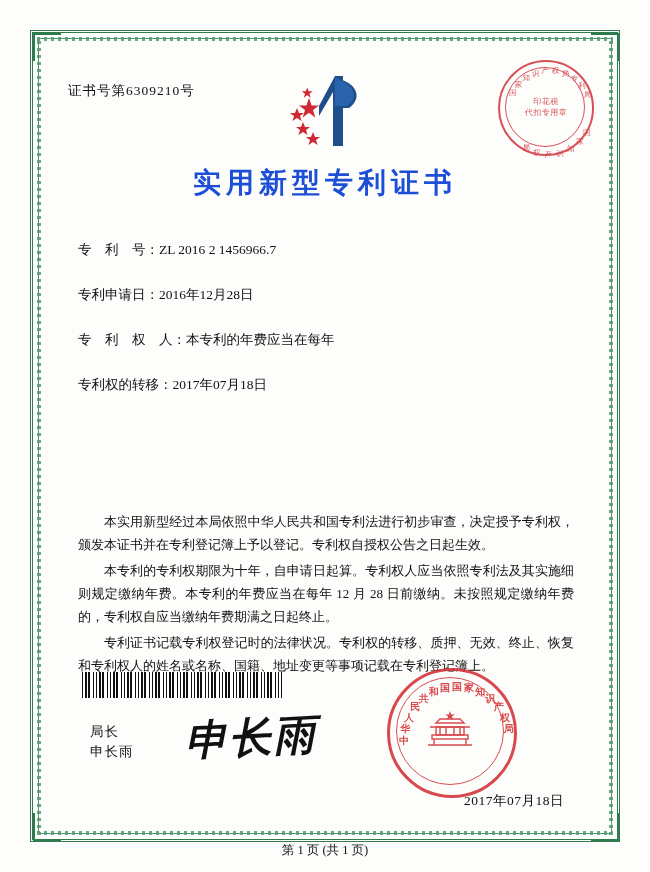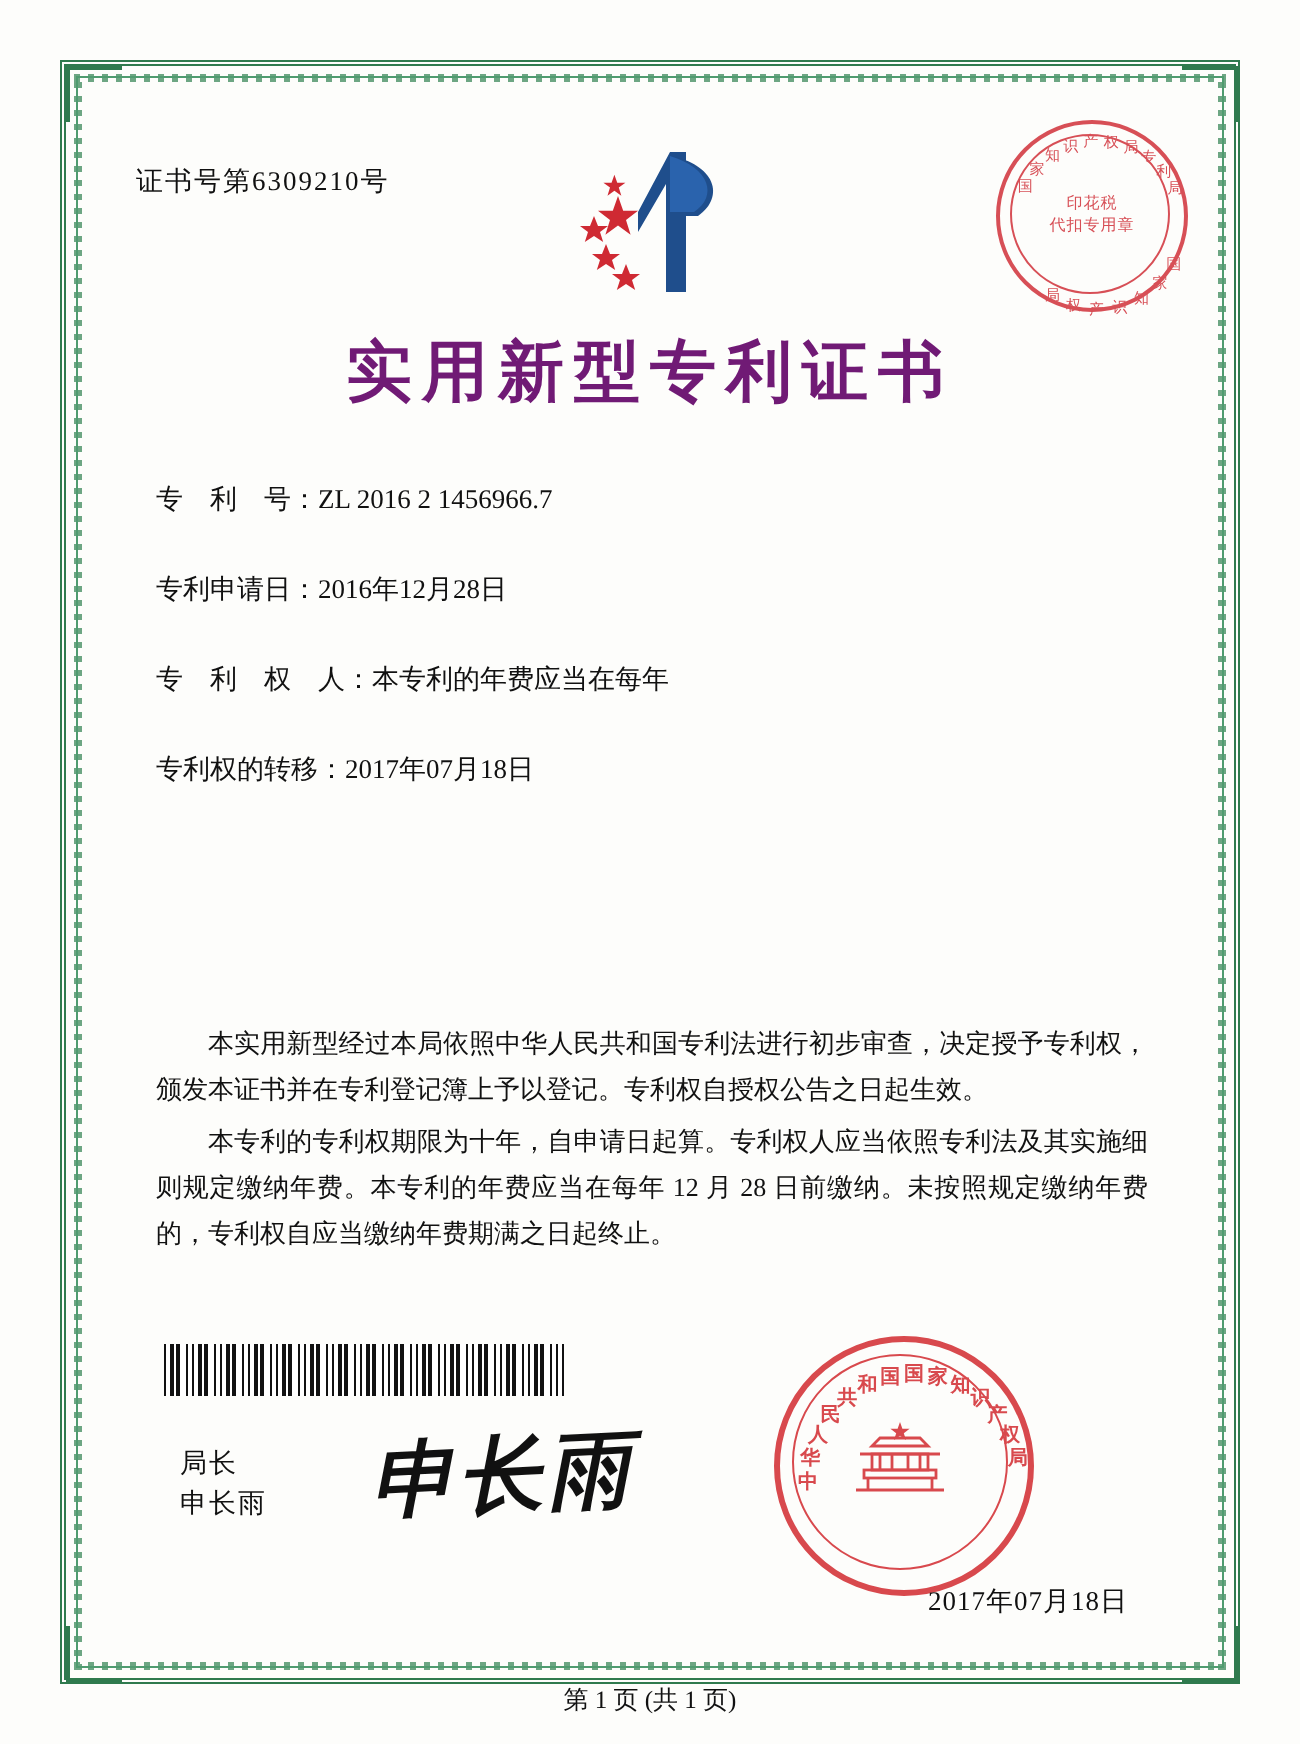--- a/index.html
+++ b/index.html
@@ -122,24 +122,24 @@
     font-size: 8px;
     line-height: 11px;
     letter-spacing: .5px;
   }
 
   .title {
     position: absolute;
     left: 0; top: 104px;
     width: 530px;
     text-align: center;
-    font-size: 33px;
+    font-size: 28px;
     font-weight: bold;
     letter-spacing: 5px;
-    color: #701a75;
+    color: #1d4ed8;
   }
 
   .fields {
     position: absolute;
     left: 18px; top: 180px;
     width: 500px;
     font-size: 13.5px;
     line-height: 20px;
   }
   .field {
@@ -323,20 +323,21 @@
         <span class="lbl">专　利　权　人：</span><span class="val">本专利的年费应当在每年</span>
       </div>
       <div class="field">
         <span class="lbl">专利权的转移：</span><span class="val">2017年07月18日</span>
       </div>
     </div>
 
     <div class="paras">
       <p>本实用新型经过本局依照中华人民共和国专利法进行初步审查，决定授予专利权，颁发本证书并在专利登记簿上予以登记。专利权自授权公告之日起生效。</p>
       <p>本专利的专利权期限为十年，自申请日起算。专利权人应当依照专利法及其实施细则规定缴纳年费。本专利的年费应当在每年 12 月 28 日前缴纳。未按照规定缴纳年费的，专利权自应当缴纳年费期满之日起终止。</p>
+      <p>专利证书记载专利权登记时的法律状况。专利权的转移、质押、无效、终止、恢复和专利权人的姓名或名称、国籍、地址变更等事项记载在专利登记簿上。</p>
     </div>
 
     <div class="barcode"></div>
 
     <div class="sig-label">
       <div>局长</div>
       <div>申长雨</div>
     </div>
 
     <div class="signature">申长雨</div>

